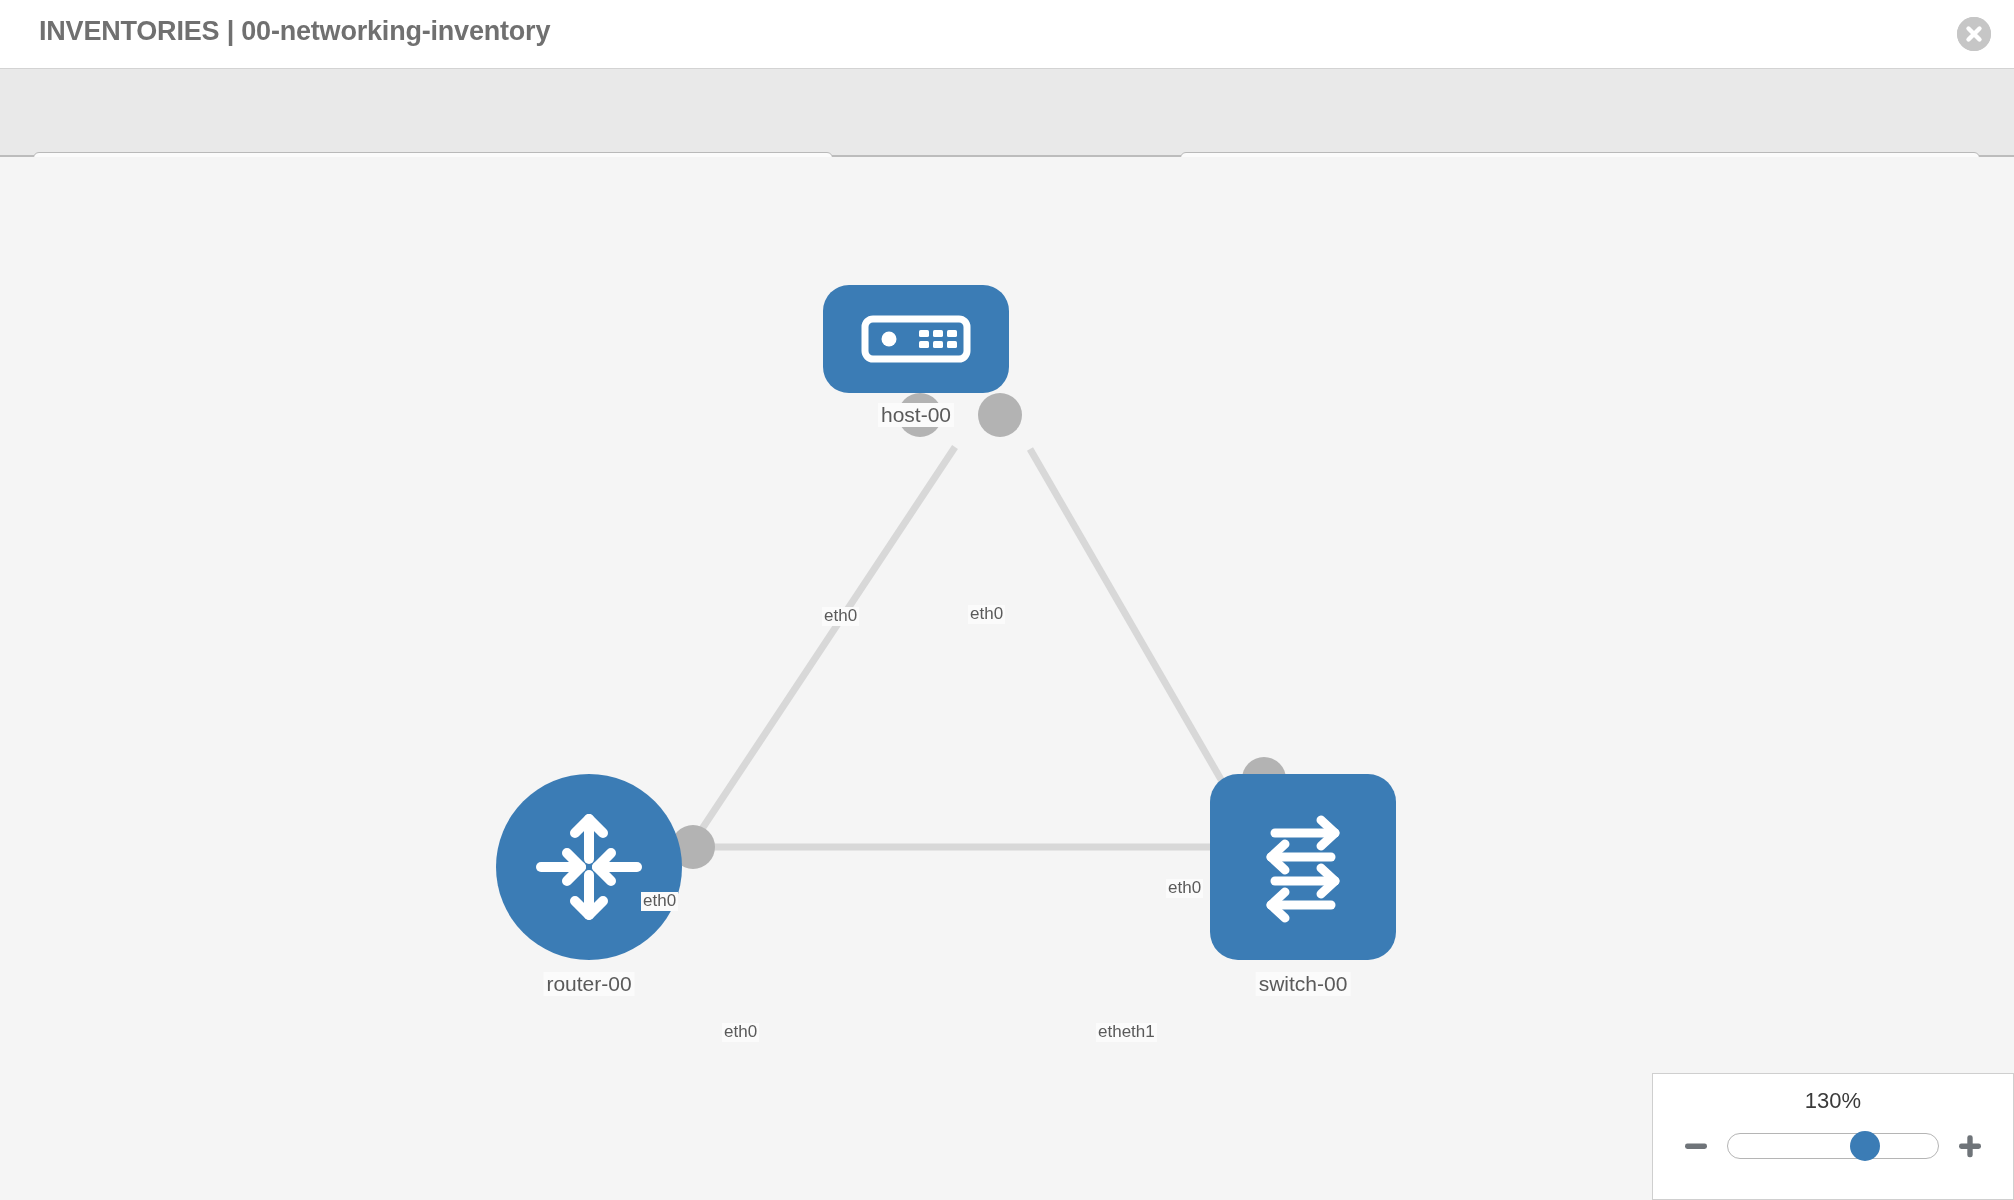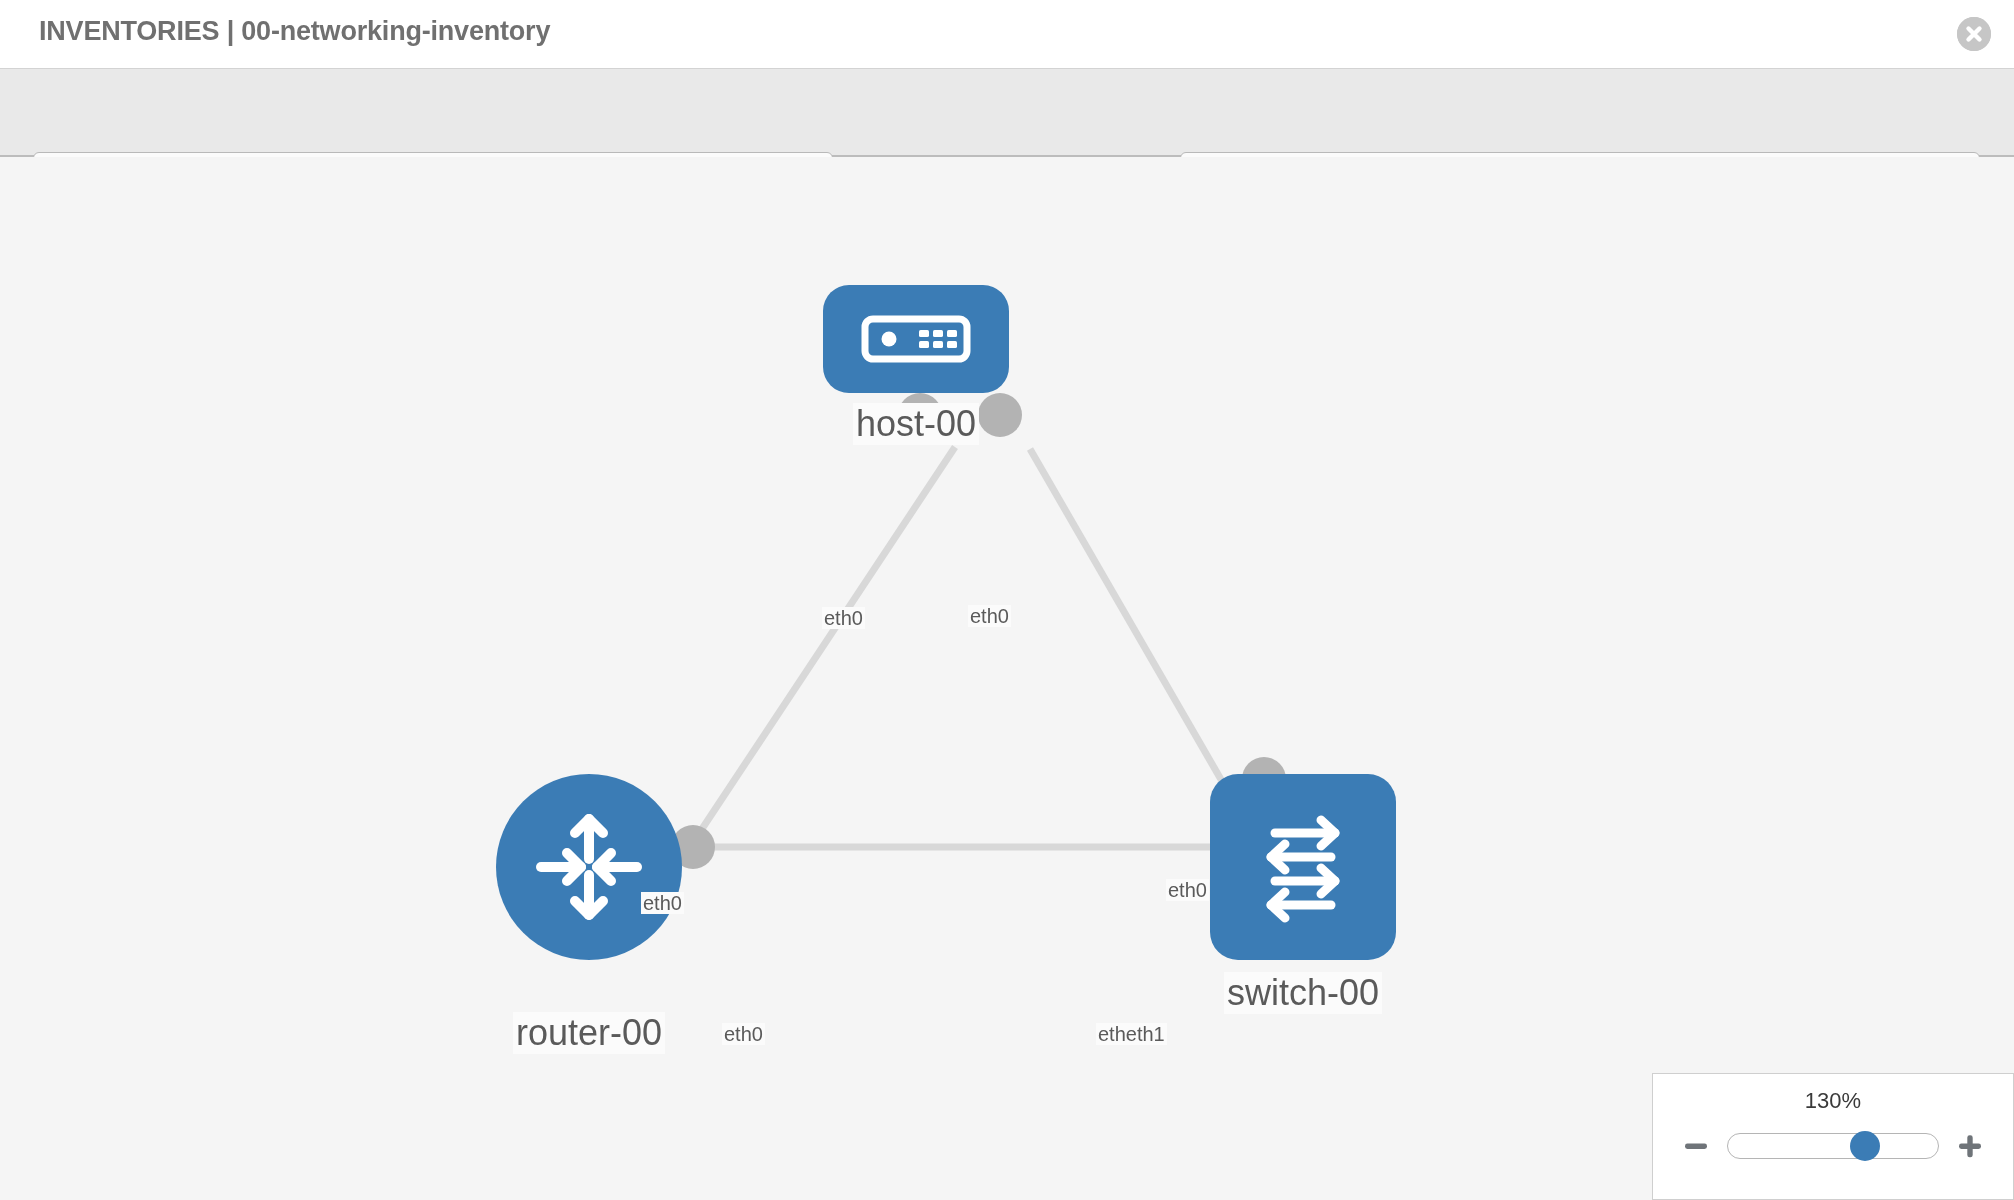--- a/index.html
+++ b/index.html
@@ -67,26 +67,26 @@
   .graph-svg { position: absolute; left: 0; top: 0; }
 
   .node { position: absolute; }
   .node-shape {
     position: absolute; background: #3b7cb5;
     display: flex; align-items: center; justify-content: center;
     cursor: pointer;
   }
   .node-label {
     position: absolute; left: 50%; transform: translateX(-50%);
-    font-size: 36px; color: #5a5a5a; white-space: nowrap;
+    font-size: 21px; color: #5a5a5a; white-space: nowrap;
     background: #fbfbfb; padding: 0 3px;
   }
   .edge-label {
     position: absolute;
-    font-size: 20px; color: #5a5a5a; white-space: nowrap;
+    font-size: 17px; color: #5a5a5a; white-space: nowrap;
     background: #fbfbfb; padding: 0 2px; line-height: 1.1;
   }
 
   
   .zoom-panel {
     position: absolute; right: 0; bottom: 0;
     width: 362px; height: 127px;
     background: #ffffff; border: 1px solid #cfcfcf;
   }
   .zoom-value {
@@ -203,21 +203,21 @@
             <polyline points="44,92 58,106 72,92"></polyline>
 
             <line x1="10" y1="58" x2="50" y2="58"></line>
             <polyline points="36,44 50,58 36,72"></polyline>
 
             <line x1="106" y1="58" x2="66" y2="58"></line>
             <polyline points="80,44 66,58 80,72"></polyline>
           </g>
         </svg>
       </div>
-      <div class="node-label" style="top:198px;margin-top:40px;">router-00</div>
+      <div class="node-label" style="top:198px;">router-00</div>
     </div>
 
     <div class="node" style="left:1210px; top:617px; width:186px; height:224px;">
       <div class="node-shape" style="left:0; top:0; width:186px; height:186px; border-radius:28px;">
         <svg width="112" height="112" viewBox="0 0 112 112">
           <g stroke="#ffffff" stroke-width="9" stroke-linecap="round" stroke-linejoin="round" fill="none">
 
             <line x1="28" y1="22" x2="88" y2="22"></line>
             <polyline points="74,9 88,22 74,35"></polyline>
 

